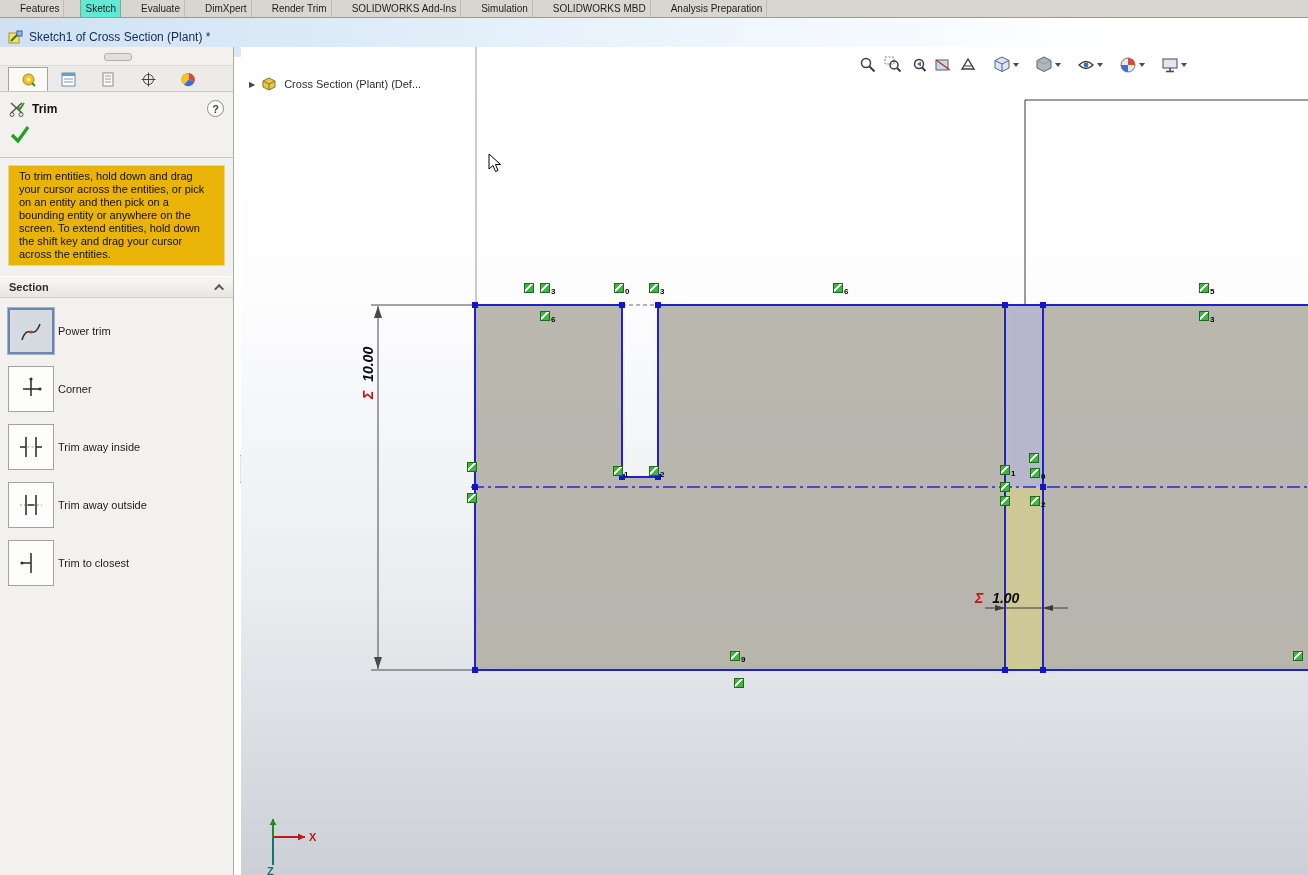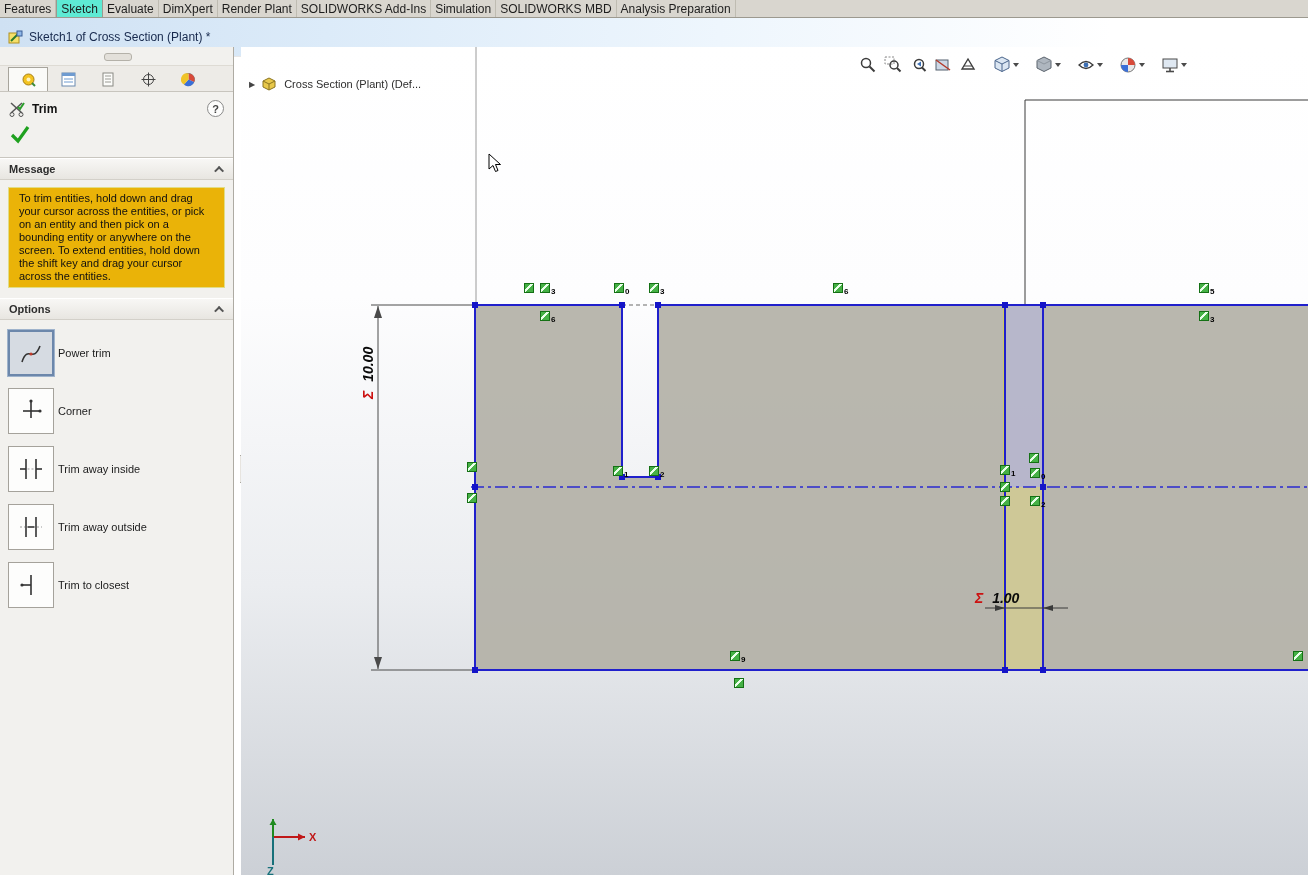--- a/index.html
+++ b/index.html
@@ -1,20 +1,20 @@
 <!DOCTYPE html>
 <html><head>
 <meta charset="utf-8">
 <style>
   * { box-sizing: border-box; margin: 0; padding: 0; }
   html,body { width:1308px; height:875px; overflow:hidden; font-family:"Liberation Sans",sans-serif; background:#fff; position:relative; }
 
   
   .ribbon-tabs { position:absolute; left:0; top:0; right:0; height:18px; background:#d9d6cf; border-bottom:1px solid #9c998f; display:flex; }
-  .ribbon-tab { font-size:12px; color:#1d1d1d; padding:0 4px; display:flex; align-items:center; border-right:1px solid #bfbcb2; cursor:default; white-space:nowrap; }
+  .ribbon-tab { font-size:10px; color:#1d1d1d; padding:0 4px; display:flex; align-items:center; border-right:1px solid #bfbcb2; cursor:default; white-space:nowrap;margin-left:16px; }
   .ribbon-tab.active { background:#5eead4; border-right:1px solid #9c998f; border-left:1px solid #9c998f; }
 
   
   .doc-bar { position:absolute; left:0; top:18px; right:0; height:39px;
     background:linear-gradient(to right,#cfe1f3 0%,#dcebf9 25%,#eef6fd 55%,#ffffff 85%);
     display:flex; align-items:center; gap:6px; padding-left:8px; border-bottom:1px solid #e7e7e7; }
   .doc-title { font-size:12px; color:#17294d; }
 
   
   .side-panel { position:absolute; left:0; top:47px; width:234px; bottom:0; background:#f2f1ee; border-right:1px solid #aeaba3; }
@@ -63,21 +63,21 @@
   .triad { position:absolute; left:18px; top:762px; }
 </style>
 </head>
 <body>
 
 <div class="ribbon-tabs" id="ribbon-tabs">
     <div class="ribbon-tab">Features</div>
     <div class="ribbon-tab active">Sketch</div>
     <div class="ribbon-tab">Evaluate</div>
     <div class="ribbon-tab">DimXpert</div>
-    <div class="ribbon-tab">Render Plant</div>
+    <div class="ribbon-tab">Render Trim</div>
     <div class="ribbon-tab">SOLIDWORKS Add-Ins</div>
     <div class="ribbon-tab">Simulation</div>
     <div class="ribbon-tab">SOLIDWORKS MBD</div>
     <div class="ribbon-tab">Analysis Preparation</div>
   </div>
 
 <div class="doc-bar">
   <svg width="15" height="15" viewBox="0 0 15 15">
     <rect x="1" y="3" width="10" height="10" fill="#f5e06a" stroke="#b09020"></rect>
     <path d="M3 11 L11 3" stroke="#2a7a2a" stroke-width="2" fill="none"></path>
@@ -141,28 +141,24 @@
     <span class="tool-title">Trim</span>
     <div class="help-btn">?</div>
   </div>
 
   <div class="ok-row">
     <svg width="22" height="20" viewBox="0 0 22 20">
       <polyline points="3,11 9,17 19,3" fill="none" stroke="#1fa11f" stroke-width="3.2"></polyline>
     </svg>
   </div>
 
+  <div class="message-body">To trim entities, hold down and drag your cursor across the entities, or pick on an entity and then pick on a bounding entity or anywhere on the screen.  To extend entities, hold down the shift key and drag your cursor across the entities.</div>
+
   <div class="section-header">
-    <span>Message</span>
-    <span class="chevron-up"></span>
-  </div>
-  <div class="message-body">To trim entities, hold down and drag your cursor across the entities, or pick on an entity and then pick on a bounding entity or anywhere on the screen.  To extend entities, hold down the shift key and drag your cursor across the entities.</div>
-
-  <div class="section-header">
-    <span>Options</span>
+    <span>Section</span>
     <span class="chevron-up"></span>
   </div>
 
   <div class="options-list">
     <div class="option-row selected">
       <div class="option-btn">
         <svg width="26" height="26" viewBox="0 0 26 26">
           <path d="M4 22 C 10 4, 15 24, 22 6" fill="none" stroke="#333" stroke-width="1.6"></path>
           <circle cx="13" cy="14" r="1.6" fill="#c03a2a"></circle>
         </svg>

